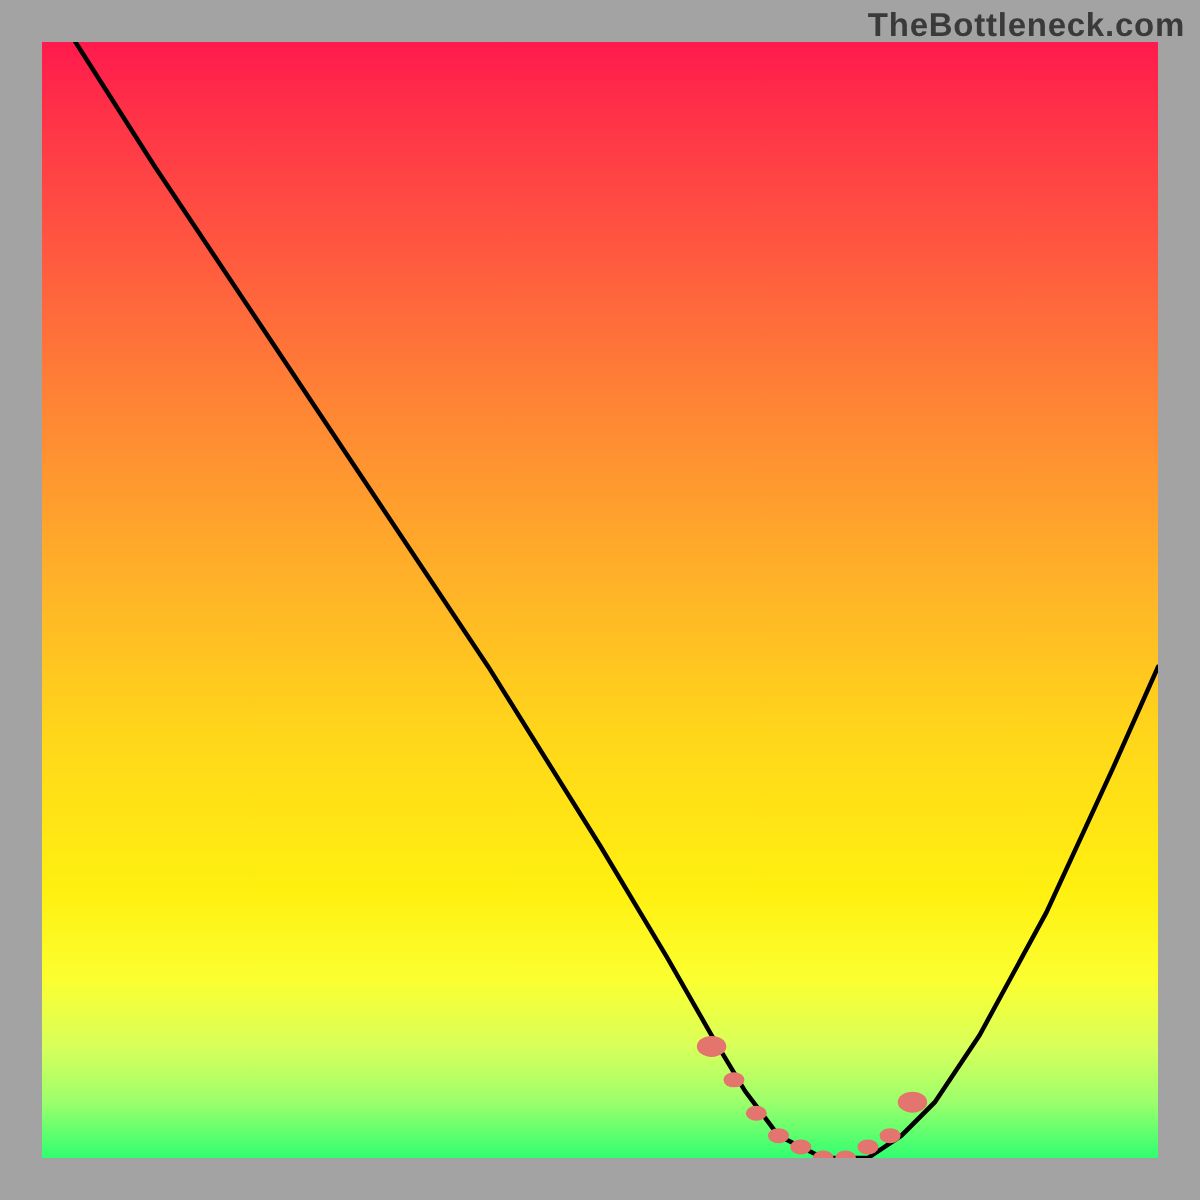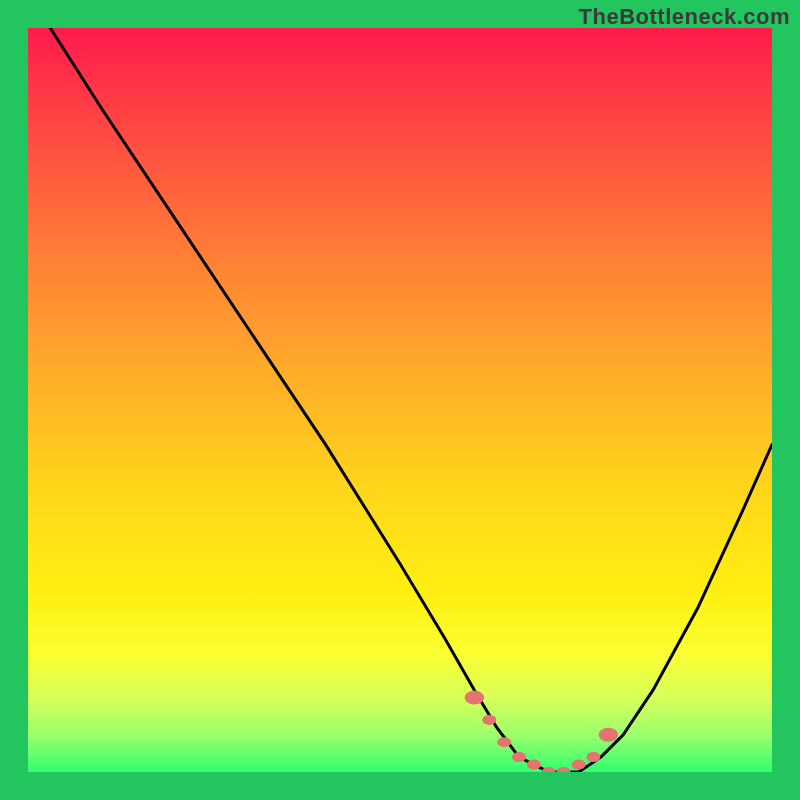--- a/index.html
+++ b/index.html
@@ -7,21 +7,21 @@
     padding: 0;
     width: 800px;
     height: 800px;
     background: #000;
     font-family: Arial, Helvetica, sans-serif;
   }
   .container {
     position: relative;
     width: 800px;
     height: 800px;
-    background: #22c55e;
+    background: #a3a3a3;
   }
   .watermark {
     position: absolute;
     top: 4px;
     right: 10px;
     color: #3a3a3a;
     font-size: 22px;
     font-weight: bold;
     z-index: 20;
     letter-spacing: 0.5px;

